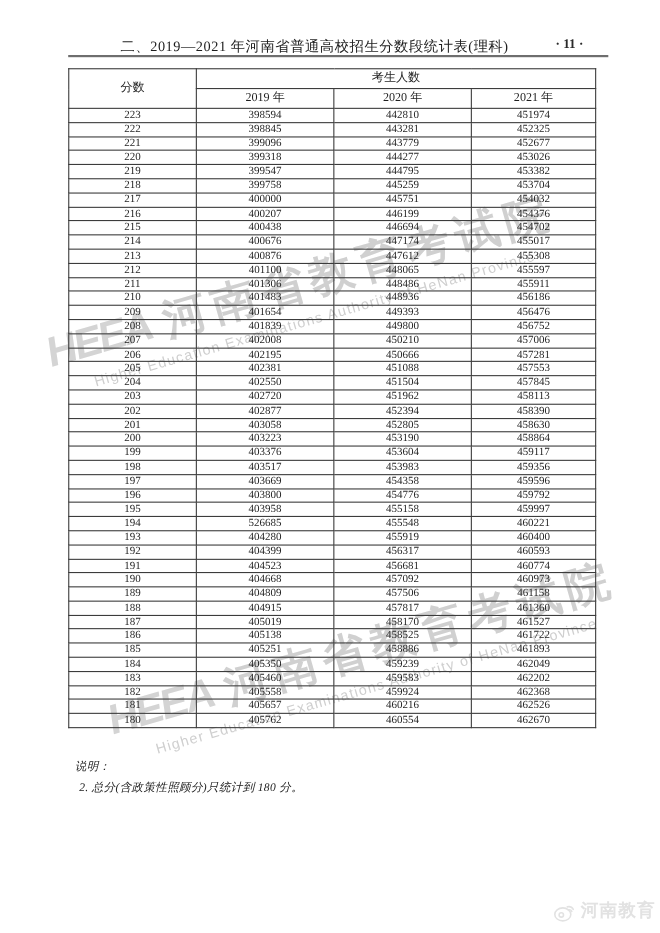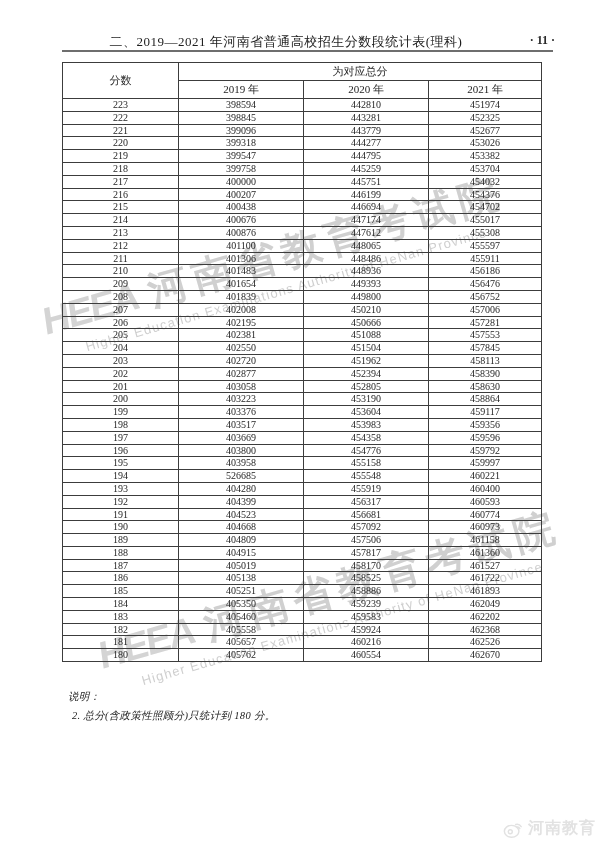--- a/index.html
+++ b/index.html
@@ -2,21 +2,21 @@
 <html><head>
 <meta charset="utf-8">
 <style>
   html,body{margin:0;padding:0;}
   body{width:600px;height:848px;background:#fdfdfd;font-family:"Liberation Serif","DejaVu Serif",serif;}
   .page{position:relative;width:600px;height:848px;background:#fff;overflow:hidden;}
 
   
   .doc-title{position:absolute;top:33px;left:62px;width:448px;text-align:center;
     font-size:13px;font-weight:normal;color:#1d1d1d;letter-spacing:.5px;white-space:nowrap;}
-  .page-num{position:absolute;top:33px;left:505px;width:50px;text-align:right;
+  .page-num{position:absolute;top:33px;left:505px;width:50px;text-align:left;
     font-size:12px;font-weight:bold;color:#2a2a2a;}
   .head-rule{position:absolute;top:50px;left:62px;width:491px;height:2px;background:#6e6e6e;}
 
   
   table.score{position:absolute;top:62px;left:62px;width:479px;border-collapse:collapse;
     table-layout:fixed;border:1.5px solid #2e2e2e;}
   table.score th,table.score td{border:1px solid #3c3c3c;padding:0;text-align:center;
     color:#1f1f1f;font-family:"Liberation Serif","DejaVu Serif",serif;overflow:hidden;white-space:nowrap;}
   table.score th{font-size:11px;font-weight:normal;height:17px;line-height:17px;}
   table.score td{font-size:10px;height:11.8px;line-height:11.8px;}
@@ -71,21 +71,21 @@
   <table class="score">
     <colgroup>
       <col class="c-score">
         <col class="c-y1">
         <col class="c-y2">
         <col class="c-y3">
     </colgroup>
     <thead>
       <tr>
         <th rowspan="2">分数</th>
-        <th colspan="3">为对应总分</th>
+        <th colspan="3">考生人数</th>
       </tr>
       <tr>
         <th>2019 年</th>
         <th>2020 年</th>
         <th>2021 年</th>
       </tr>
     </thead>
     <tbody>
         <tr>
           <td>223</td>

